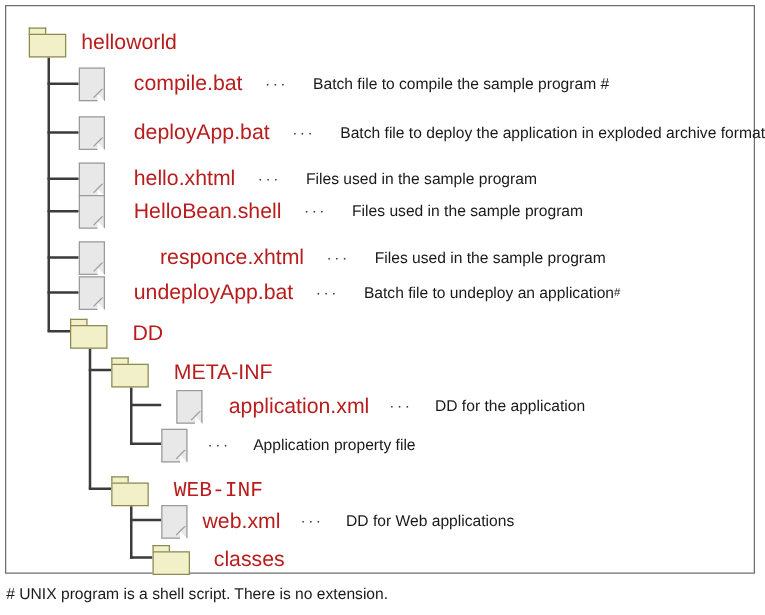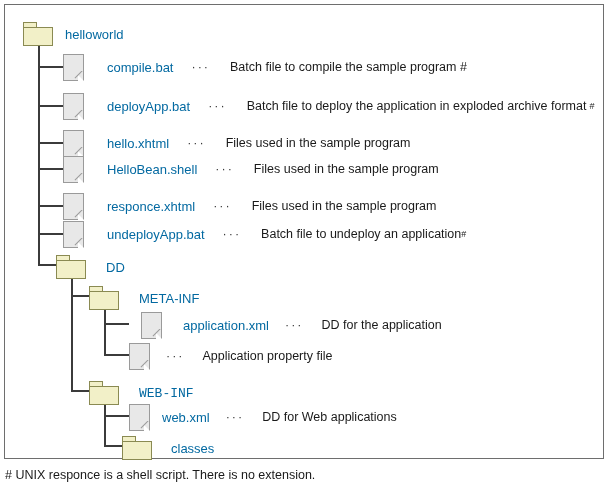--- a/index.html
+++ b/index.html
@@ -128,22 +128,22 @@
     top: 2px;
     width: 13px;
     height: 1px;
     background: #9a9a9a;
     transform: rotate(-45deg);
     transform-origin: center;
   }
 
   
   .name {
-    font-size: 13px;
-    color: #0369a1;
+    font-size: 17px;
+    color: #b91c1c;
   }
   .dots {
     font-size: 12.5px;
     color: #3a3a3a;
     letter-spacing: 2px;
   }
   .desc {
     font-size: 12.5px;
     color: #1a1a1a;
   }
@@ -238,21 +238,21 @@
       <span class="dots" style="margin-left:18px;">···</span>
       <span class="desc" style="margin-left:20px;">Files used in the sample program</span>
     </div>
 
     <div class="node" style="left:58px; top:186px;">
       <span class="file-icon">
         <span class="sheet"></span>
           <span class="dogear"></span>
           <span class="dogear-line"></span>
       </span>
-      <span class="name" style="margin-left:23px;">responce.xhtml</span>
+      <span class="name" style="padding-left:44px;">responce.xhtml</span>
       <span class="dots" style="margin-left:18px;">···</span>
       <span class="desc" style="margin-left:20px;">Files used in the sample program</span>
     </div>
 
     <div class="node" style="left:58px; top:214px;">
       <span class="file-icon">
         <span class="sheet"></span>
           <span class="dogear"></span>
           <span class="dogear-line"></span>
       </span>
@@ -322,13 +322,13 @@
       <span class="folder-icon">
         <span class="tab"></span>
           <span class="body"></span>
       </span>
       <span class="name" style="margin-left:19px;">classes</span>
     </div>
 
   </div>
 </div>
 
-<div id="footnote"># UNIX responce is a shell script. There is no extension.</div>
+<div id="footnote"># UNIX program is a shell script. There is no extension.</div>
 
 </body></html>

